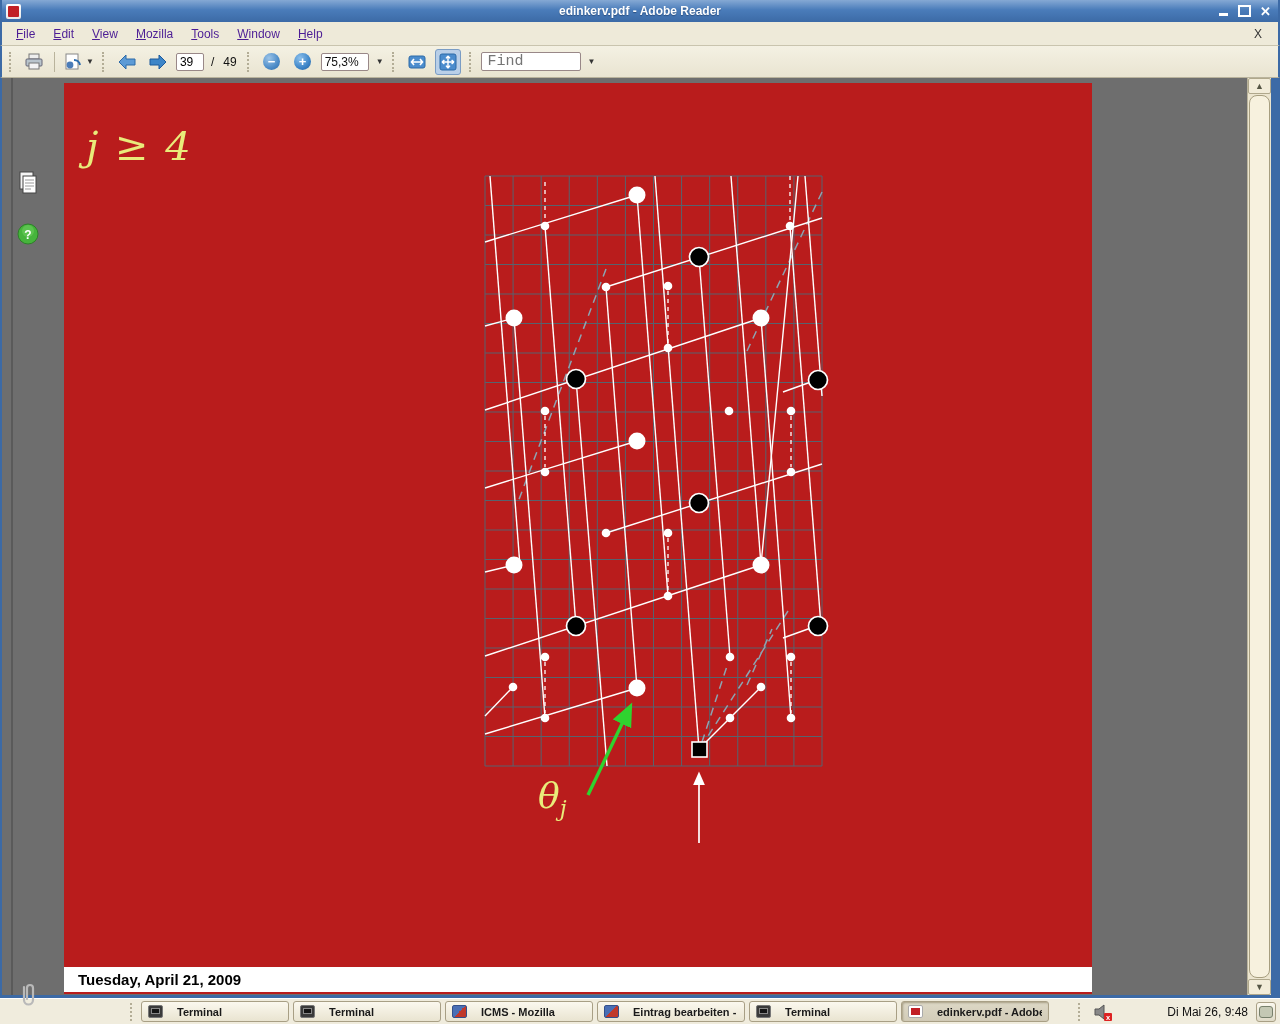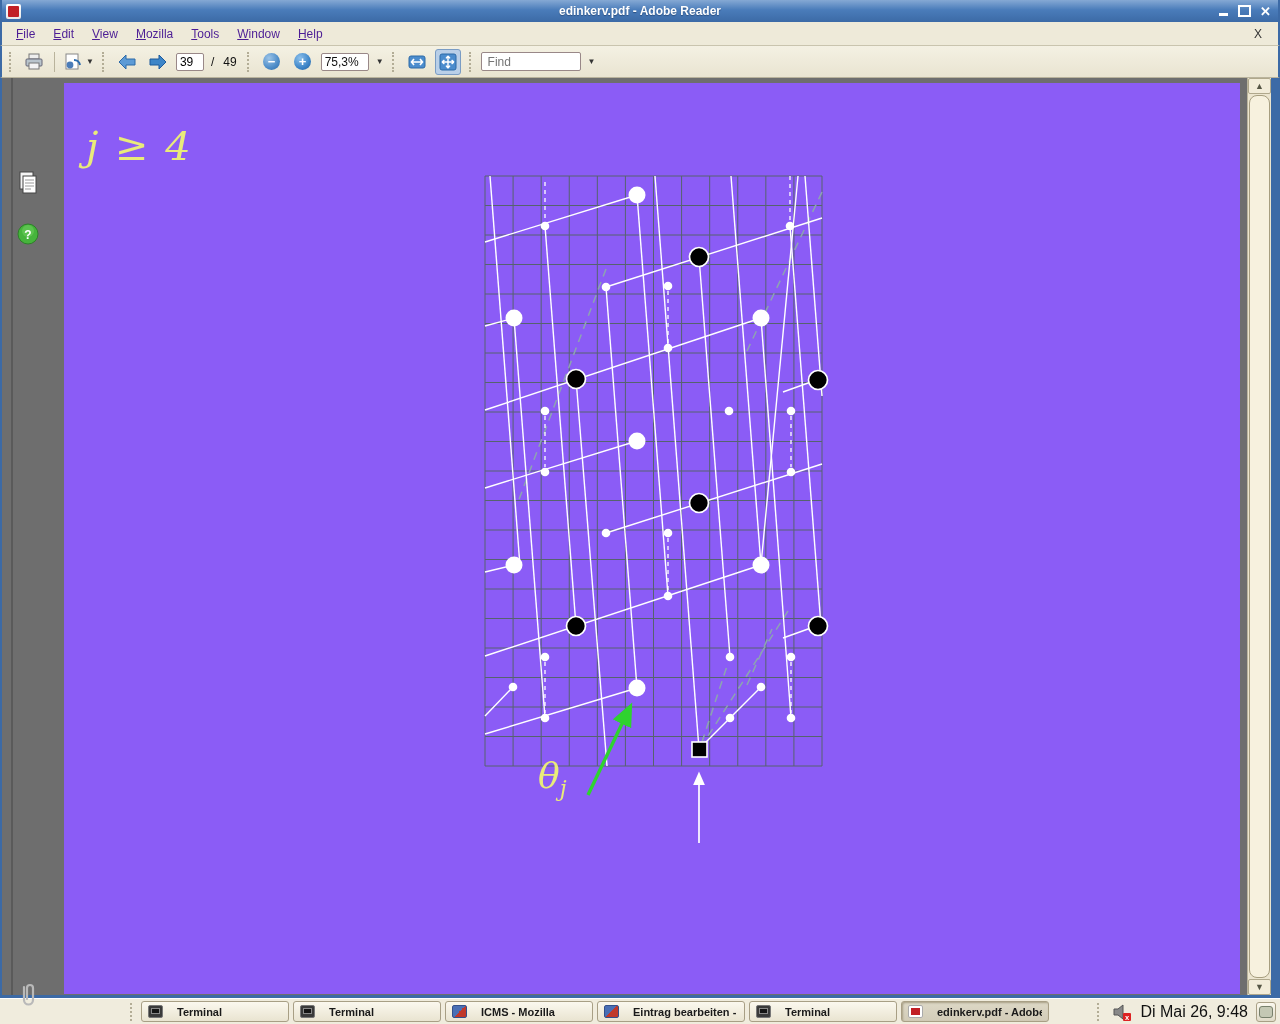--- a/index.html
+++ b/index.html
@@ -29,36 +29,36 @@
   .grip{width:4px;height:20px;border-left:2px dotted #b3ad96;margin:0 3px;}
   .sep{width:1px;height:20px;background:#b9b39c;margin:0 2px;}
   .tool-btn{height:26px;min-width:26px;display:flex;align-items:center;justify-content:center;border-radius:3px;}
   .tool-btn.selected{background:#b9cfe8;border:1px solid #7a9cc4;}
   .dd-arrow{font-size:8px;color:#333;margin-left:2px;}
   .page-box,.zoom-box{background:#fff;border:1px solid #988;border-radius:2px;height:18px;font-size:12px;color:#111;display:flex;align-items:center;padding:0 3px;}
   .page-box input{width:20px;border:none;outline:none;font-size:12px;font-family:inherit;padding:0;background:transparent;}
   .page-total{font-size:12px;color:#111;margin:0 2px;}
   .zoom-box{width:48px;justify-content:flex-start;}
   .find-box{background:#fff;border:1px solid #988;border-radius:2px;height:19px;width:100px;display:flex;align-items:center;padding:0 4px;}
-  .find-box input{border:none;outline:none;width:100%;font-size:12px;font-family:Liberation Sans, sans-serif;background:transparent;color:#737373;}
+  .find-box input{border:none;outline:none;width:100%;font-size:15px;font-family:Liberation Mono, monospace;background:transparent;color:#737373;}
   .round-zoom{width:17px;height:17px;border-radius:50%;display:flex;align-items:center;justify-content:center;color:#fff;font-size:13px;font-weight:bold;line-height:1;}
   .z-out{background:radial-gradient(circle at 35% 30%,#9cc4e8,#4d8cc8 60%,#2d6aa8);}
   .z-in{background:radial-gradient(circle at 35% 30%,#8cc0ec,#3d85c8 60%,#1d5a9c);}
 
   
   .content-row{flex:1;display:flex;min-height:0;border-left:2px solid #3c6aa6;}
   .side-panel{width:62px;background:#6e6e6e;position:relative;flex:0 0 auto;}
   .side-panel .panel-line{position:absolute;left:9px;top:0;bottom:0;width:2px;background:#5a5a5a;}
   .side-icon{position:absolute;left:14px;width:24px;height:24px;display:flex;align-items:center;justify-content:center;}
 
   .doc-area{flex:1;background:#6e6e6e;position:relative;overflow:hidden;}
-  .page{position:absolute;left:0;top:5px;width:1176px;height:911px;background:#8b5cf6;}
+  .page{position:absolute;left:0;top:5px;width:1028px;height:911px;background:#b91c1c;}
 
   .slide-heading{position:absolute;left:22px;top:40px;font-family:"DejaVu Serif",serif;font-style:italic;font-size:40px;color:#e9eb7a;letter-spacing:2px;}
-  .theta-label{position:absolute;left:474px;top:672px;font-family:"DejaVu Serif",serif;font-style:italic;color:#e9eb7a;font-size:36px;text-align:right;}
+  .theta-label{position:absolute;left:474px;top:692px;font-family:"DejaVu Serif",serif;font-style:italic;color:#e9eb7a;font-size:36px;text-align:right;}
   .theta-label sub{font-size:22px;}
   .slide-footer{position:absolute;left:0;bottom:2px;height:25px;right:0;background:#fff;color:#000;font-size:15px;font-weight:bold;line-height:25px;padding-left:14px;}
   svg.fig{position:absolute;left:0;top:0;width:1176px;height:911px;}
 
   .grid-l{stroke:#56636e;stroke-width:1;}
   .wline{stroke:#fff;stroke-width:1.4;fill:none;}
   .dashw{stroke:#fff;stroke-width:1.3;stroke-dasharray:4 4;fill:none;}
   .dashs{stroke:#8da4b2;stroke-width:1.5;stroke-dasharray:8 6;fill:none;}
   .dot-big{fill:#fff;}
   .dot-small{fill:#fff;}
@@ -81,21 +81,21 @@
   .task-btn{width:148px;height:21px;background:linear-gradient(#fbf8ee,#e9e4d1);border:1px solid #a89f85;border-radius:3px;display:flex;align-items:center;gap:14px;padding:0 6px;overflow:hidden;}
   .task-btn.active{background:linear-gradient(#ddd8c6,#d2ccb8);box-shadow:inset 1px 1px 2px #a89f85;}
   .task-label{font-size:11px;font-weight:bold;color:#1a1a1a;white-space:nowrap;overflow:hidden;}
   .ticon{width:15px;height:13px;flex:0 0 auto;border-radius:2px;position:relative;}
   .ticon.terminal{background:#3a3a3a;border:1px solid #777;}
   .ticon.terminal::after{content:"";position:absolute;left:2px;top:2px;right:2px;bottom:3px;background:#151515;border:1px solid #888;}
   .ticon.mozilla{background:linear-gradient(135deg,#4a6fb5 50%,#c0392b 50%);border:1px solid #33508c;}
   .ticon.pdf{background:#fff;border:1px solid #aaa;}
   .ticon.pdf::after{content:"";position:absolute;left:2px;top:2px;right:2px;bottom:2px;background:#c11f25;}
   .tray{margin-left:auto;display:flex;align-items:center;gap:8px;}
-  .clock{font-size:16px;color:#111;white-space:nowrap;}
+  .clock{font-size:12px;color:#111;white-space:nowrap;margin-left:46px;}
   .desk-btn{width:20px;height:20px;background:linear-gradient(#fbf8ee,#e0dbc8);border:1px solid #a89f85;border-radius:3px;display:flex;align-items:center;justify-content:center;}
   .desk-btn::after{content:"";width:12px;height:10px;background:#c4c8b4;border:1px solid #77806c;border-radius:3px;}
 </style>
 </head>
 <body>
 
 <div class="app">
 
   <div class="titlebar">
     <div class="app-icon"></div>
@@ -327,20 +327,21 @@
               <circle cx="635" cy="420" r="9.5" class="circ-open"></circle>
               <circle cx="512" cy="543" r="9.5" class="circ-open"></circle>
               <circle cx="754" cy="297" r="9.5" class="circ-open"></circle>
               <circle cx="754" cy="543" r="9.5" class="circ-open"></circle>
               <rect x="628" y="659" width="15" height="15" class="fig-sq"></rect>
               <line x1="524" y1="712" x2="566" y2="624" class="garrow" marker-end="url(#ah-green)"></line>
               <line x1="635" y1="760" x2="635" y2="692" class="warrow" marker-end="url(#ah-white)"></line>
             </g>
         </svg>
         <div class="theta-label"><span>θ</span><sub>j</sub></div>
+        <div class="slide-footer">Tuesday, April 21, 2009</div>
       </div>
     </div>
 
     <div class="scrollbar">
       <div class="sb-btn">▲</div>
       <div class="sb-track">
         <div class="sb-thumb"></div>
       </div>
       <div class="sb-btn">▼</div>
     </div>

